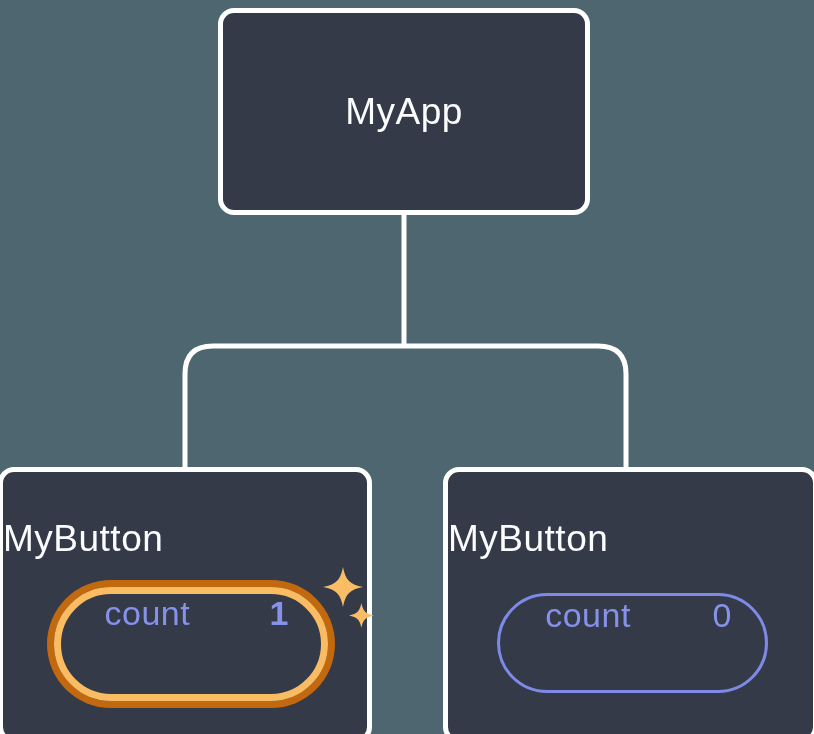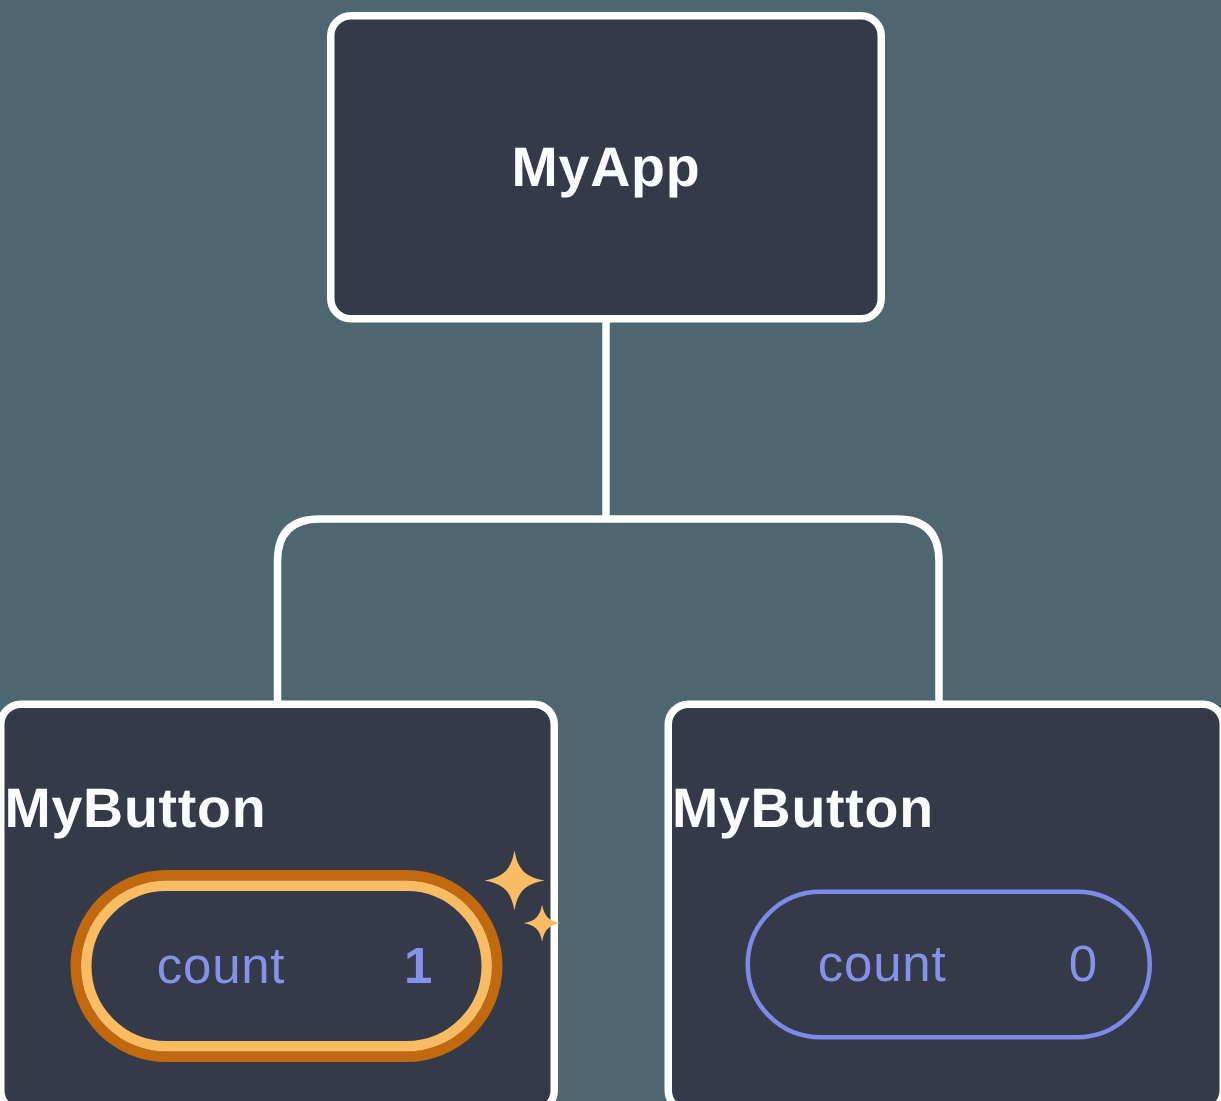--- a/index.html
+++ b/index.html
@@ -35,37 +35,37 @@
     left: 218px; top: 8px;
     width: 372px; height: 207px;
     display: flex;
     align-items: center;
     justify-content: center;
   }
   .node-child-left  { left: -2px;  top: 467px; width: 374px; height: 276px; }
   .node-child-right { left: 443px; top: 467px; width: 375px; height: 276px; }
   .node-title {
     font-size: 37px;
-    font-weight: 700;
+    font-weight: 400;
     letter-spacing: 0.5px;
     color: #fbfcfd;
     text-align: center;
   }
   .child-title {
     display: block;
     margin-top: 46px;
     text-align: left;
   }
   
   .pill {
     position: absolute;
     box-sizing: border-box;
     border-radius: 999px;
     display: flex;
-    align-items: center;
+    align-items: flex-start;
     color: #8692ea;
     font-size: 34px;
   }
   .pill-highlighted {
     left: 51px; top: 115px;
     width: 274px; height: 114px;
     border: 7px solid #fabc62;
     box-shadow: 0 0 0 7px #c2680e;
   }
   .pill-plain {

